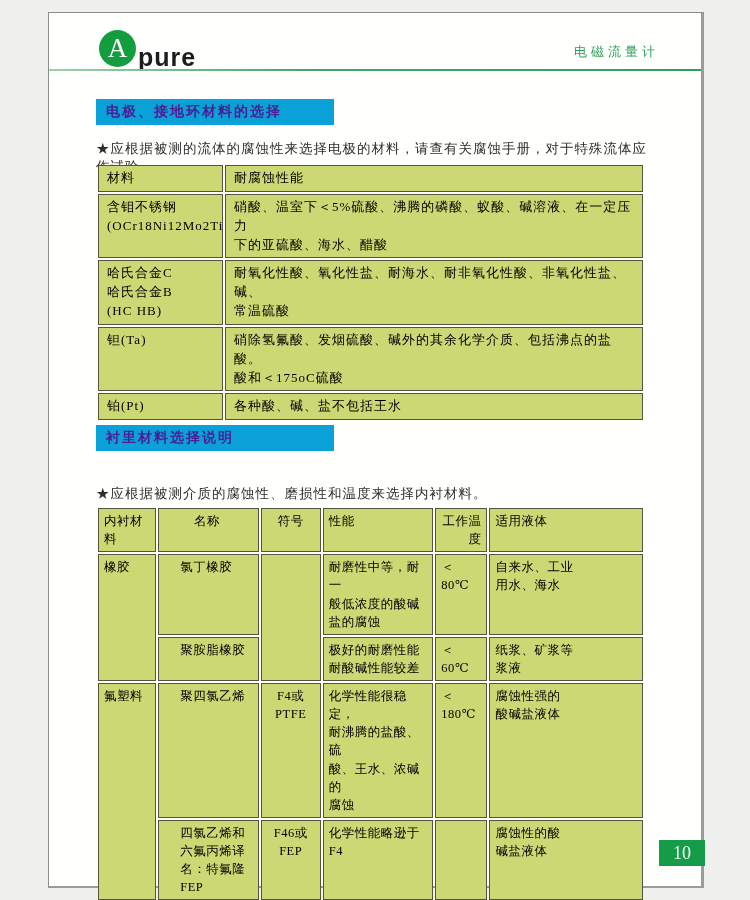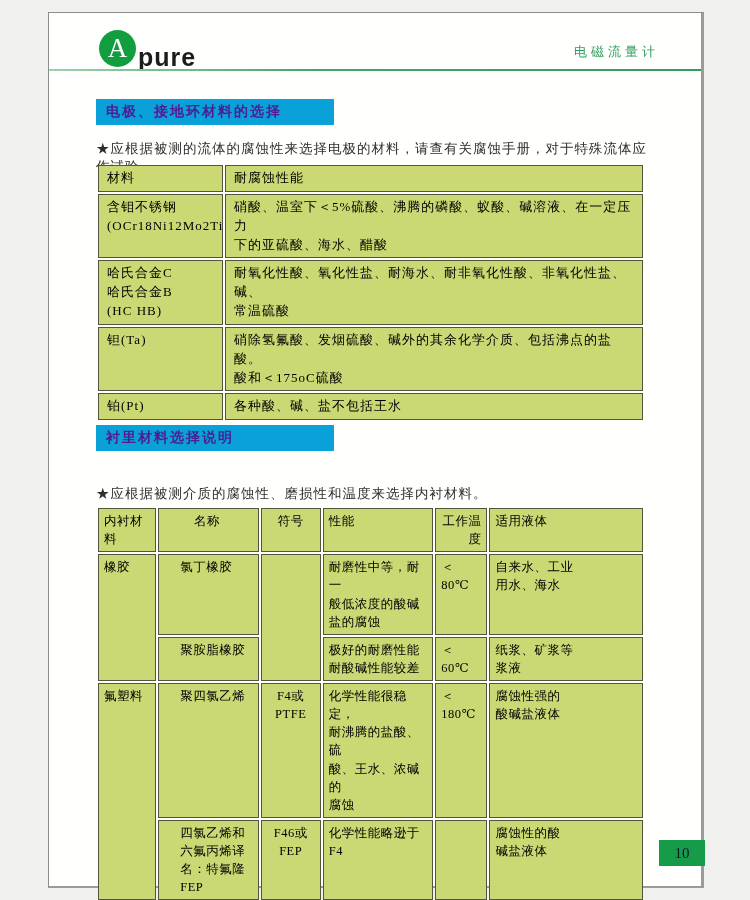--- a/index.html
+++ b/index.html
@@ -74,22 +74,22 @@
   }
   .table2 td { padding:3px 5px; font-size:12.5px; letter-spacing:0.5px; }
   .td-name   { padding-left:21px !important; }
   .td-symbol { text-align:center; padding-left:2px !important; padding-right:2px !important; }
   .th-name   { text-align:center; padding-left:2px !important; }
   .th-symbol { text-align:center; }
   .th-temp   { text-align:right; }
   
   .page-num {
     position:absolute; left:610px; top:827px; width:46px; height:26px;
-    background:#169c49; color:#0f172a;
-    font-size:15px; text-align:center; line-height:26px;
+    background:#169c49; color:#ffffff;
+    font-size:18px; text-align:center; line-height:26px;
   }
 </style>
 </head>
 <body>
 
 <div class="page">
 
   <div class="brand">
     <div class="brand-circle">A</div>
     <div class="brand-name">pure</div>

